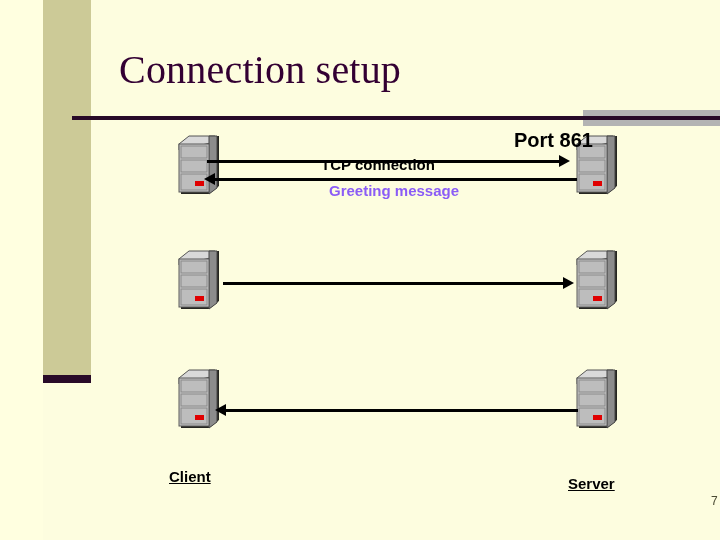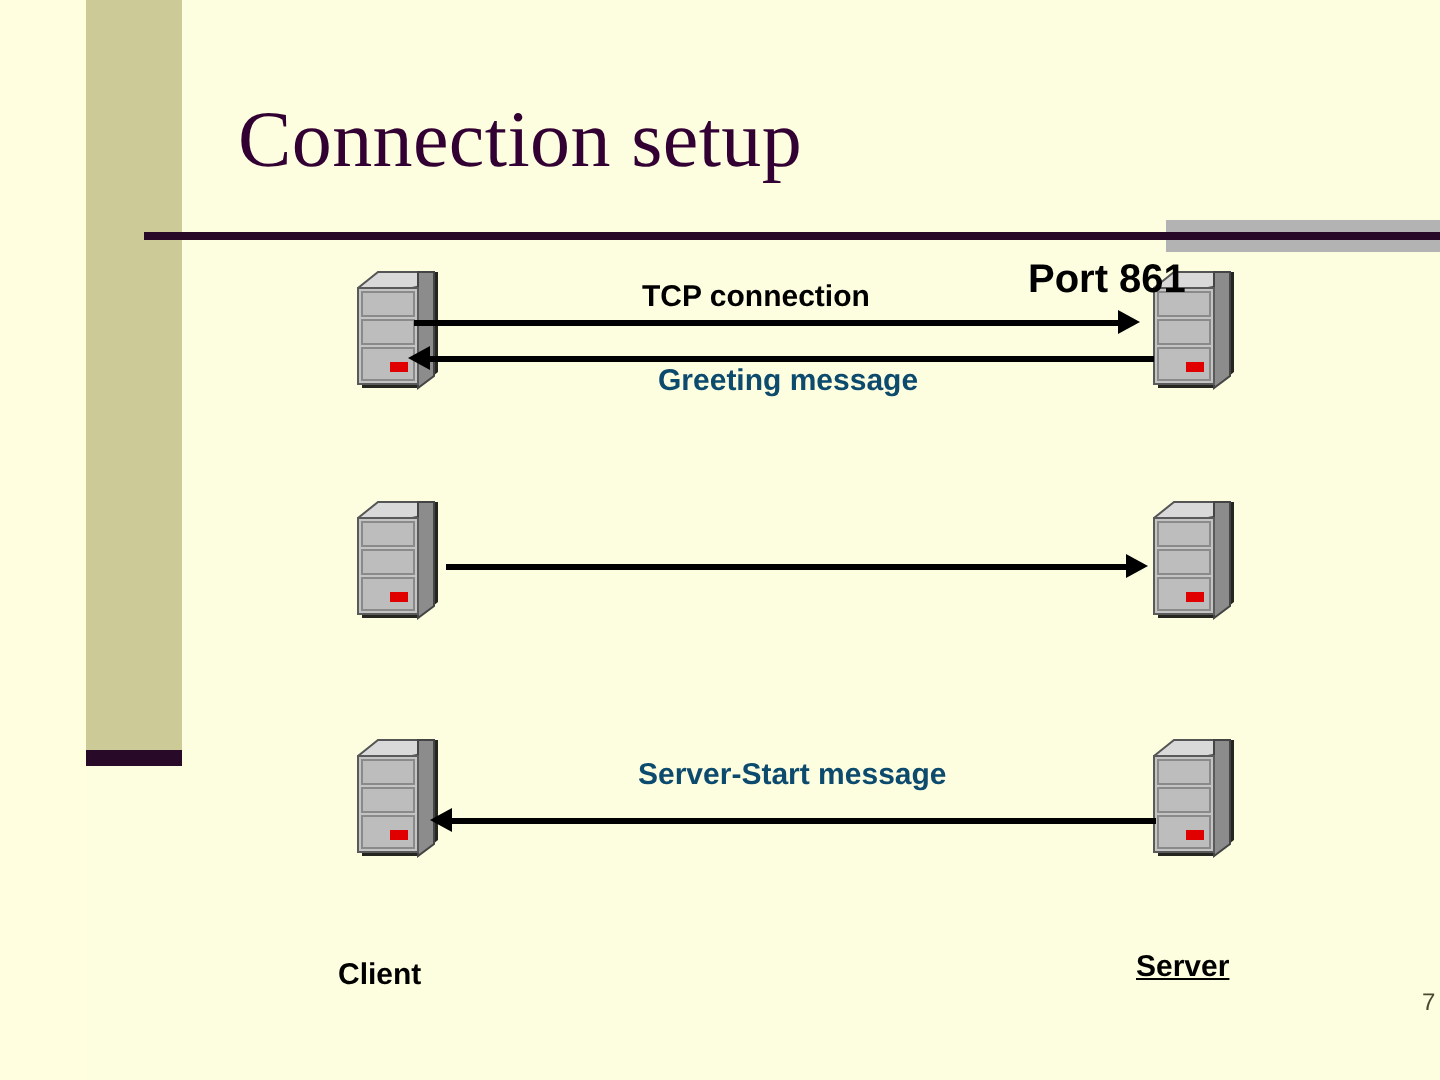--- a/index.html
+++ b/index.html
@@ -94,21 +94,21 @@
 
   
   .msg-label {
     position: absolute;
     font-family: "Liberation Sans", sans-serif;
     font-size: 15px;
     font-weight: bold;
     white-space: nowrap;
   }
   .msg-black { color: #000000; }
-  .msg-blue  { color: #0c4a6e; }
+  .msg-blue  { color: #8b5cf6; }
 
   .port-label {
     position: absolute;
     font-family: "Liberation Sans", sans-serif;
     font-size: 20px;
     font-weight: bold;
     color: #000000;
     white-space: nowrap;
   }
 
@@ -164,21 +164,21 @@
       <rect x="4" y="26" width="26" height="12" fill="#bdbdbd" stroke="#8a8a8a" stroke-width="1"></rect>
       <rect x="4" y="40" width="26" height="16" fill="#bdbdbd" stroke="#8a8a8a" stroke-width="1"></rect>
       <rect x="18" y="47" width="9" height="5" fill="#e00000"></rect>
     </svg>
   </div>
 
   <div class="port-label" style="left:471px; top:129px;">Port 861</div>
 
   <div class="conn" style="left:164px; top:160px; width:352px;"></div>
   <div class="arrow-head arrow-right" style="left:516px; top:155px;"></div>
-  <div class="msg-label msg-black" style="left:278px; top:140px;text-align:right;">TCP connection</div>
+  <div class="msg-label msg-black" style="left:278px; top:156px;text-align:right;">TCP connection</div>
 
   <div class="conn" style="left:168px; top:178px; width:366px;"></div>
   <div class="arrow-head arrow-left" style="left:161px; top:173px;"></div>
   <div class="msg-label msg-blue" style="left:286px; top:182px;">Greeting message</div>
 
   <div class="tower" style="left:134px; top:249px;">
     <svg width="44" height="64" viewBox="0 0 44 64">
       <polygon points="4,10 14,2 42,2 42,52 32,60 4,60" fill="#000000" opacity="0.85"></polygon>
       <polygon points="2,10 12,2 38,2 38,8 2,16" fill="#d9d9d9" stroke="#555" stroke-width="1"></polygon>
       <polygon points="32,2 40,2 40,54 32,60" fill="#8c8c8c" stroke="#444" stroke-width="1"></polygon>
@@ -227,21 +227,20 @@
       <rect x="2" y="10" width="30" height="48" fill="#c4c4c4" stroke="#5a5a5a" stroke-width="1"></rect>
       <rect x="4" y="12" width="26" height="12" fill="#bdbdbd" stroke="#8a8a8a" stroke-width="1"></rect>
       <rect x="4" y="26" width="26" height="12" fill="#bdbdbd" stroke="#8a8a8a" stroke-width="1"></rect>
       <rect x="4" y="40" width="26" height="16" fill="#bdbdbd" stroke="#8a8a8a" stroke-width="1"></rect>
       <rect x="18" y="47" width="9" height="5" fill="#e00000"></rect>
     </svg>
   </div>
 
   <div class="conn" style="left:180px; top:409px; width:355px;"></div>
   <div class="arrow-head arrow-left" style="left:172px; top:404px;"></div>
-  <div class="msg-label msg-blue" style="left:276px; top:379px;">Server-Start message</div>
-
-  <div class="endpoint-label" style="left:126px; top:479px;">Client</div>
+
+  <div class="endpoint-label" style="left:126px; top:468px;text-decoration:underline;">Client</div>
 
   <div class="endpoint-label" style="left:525px; top:475px;text-decoration:underline;">Server</div>
 
   <div class="page-number" style="left:668px; top:494px;">7</div>
 
 </div>
 
 </body></html>

